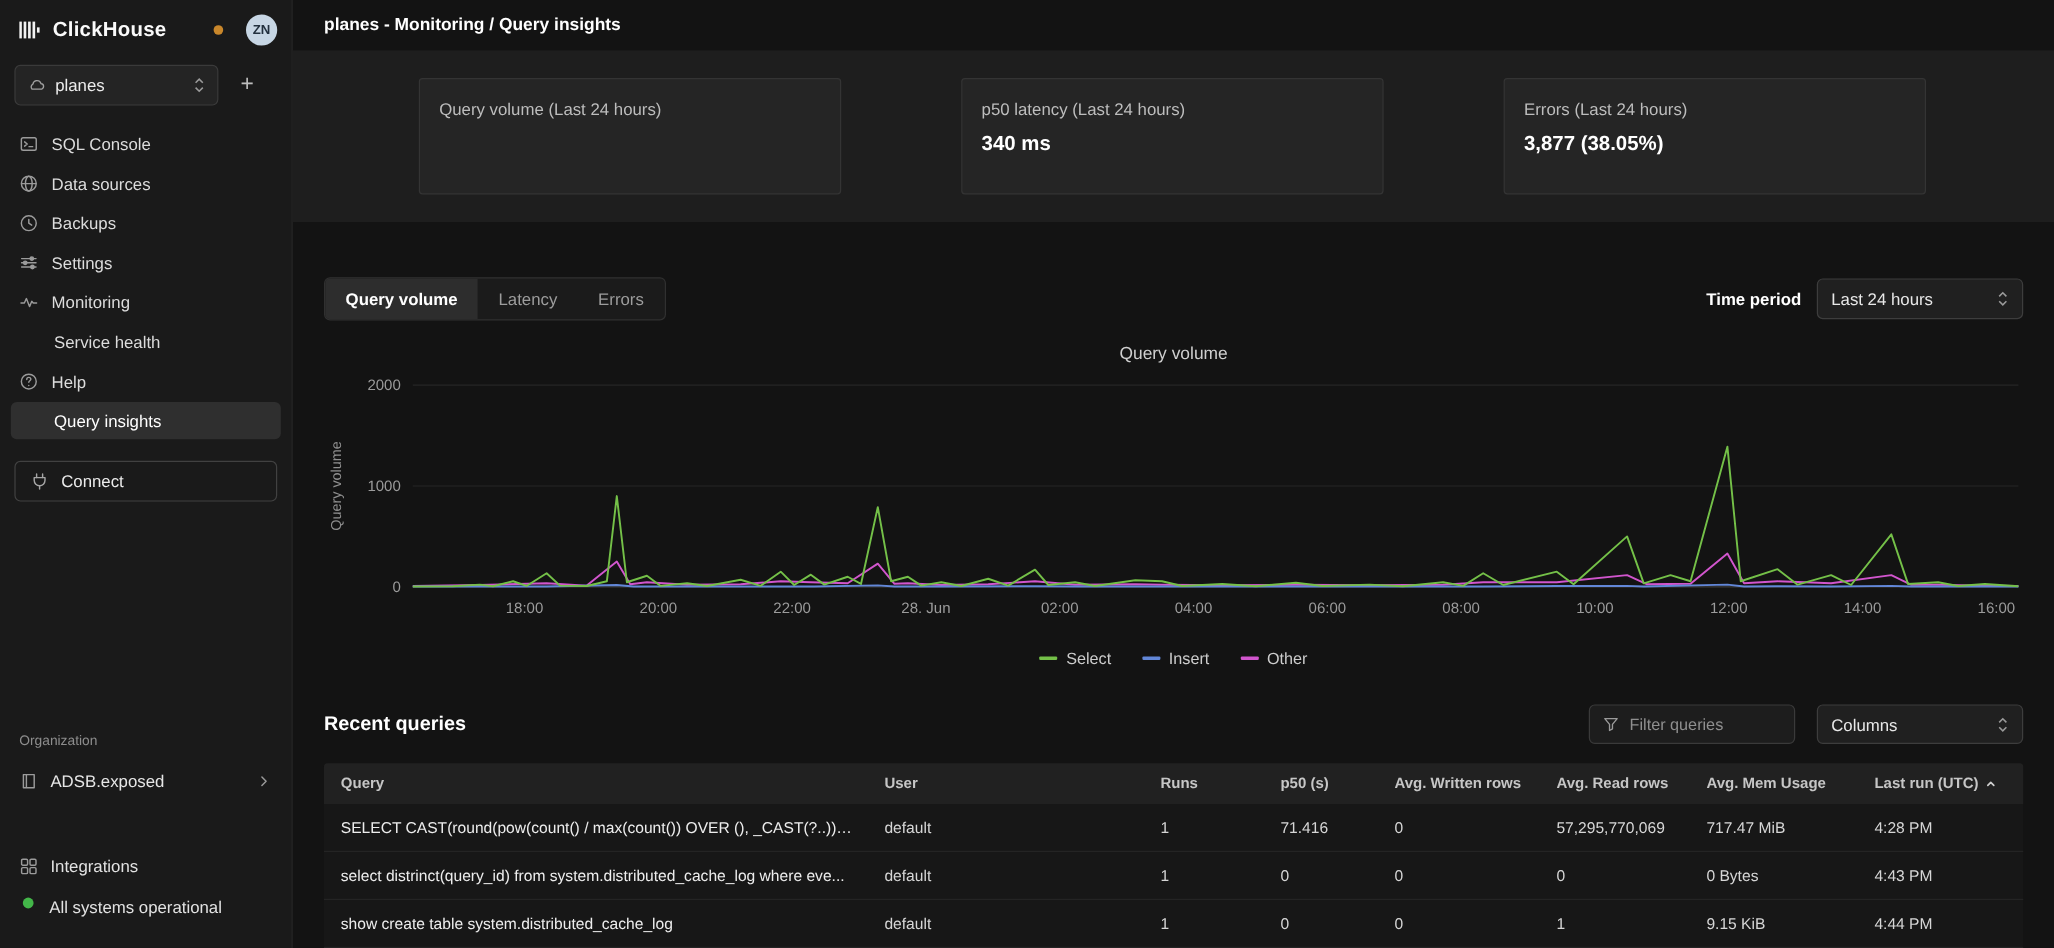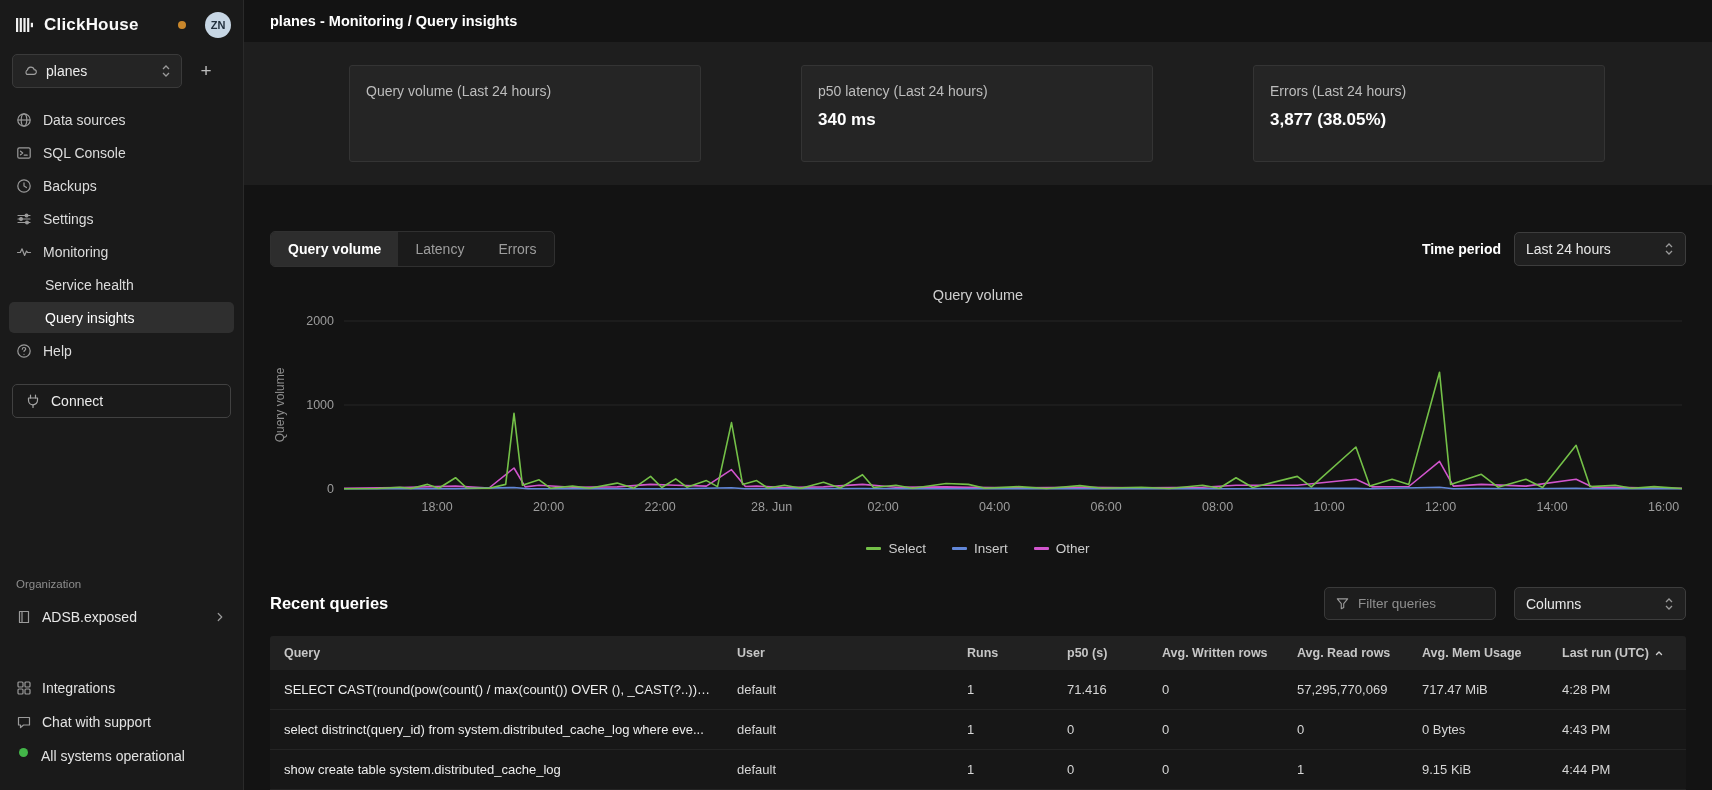--- a/index.html
+++ b/index.html
@@ -100,37 +100,37 @@
           <polyline points="2,5 5,2 8,5"></polyline>
             <polyline points="2,9 5,12 8,9"></polyline>
         </svg>
       </div>
       <div class="plus-btn">+</div>
     </div>
 
     <nav class="nav">
       <div class="nav-item">
         <span class="icon">
+          <svg class="ic" width="16" height="16" viewBox="0 0 16 16" fill="none" stroke="currentColor" stroke-width="1.2" stroke-linecap="round" stroke-linejoin="round">
+              <rect x="1.8" y="2.8" width="12.4" height="10.4" rx="1.5"></rect>
+              <path d="M4.5 6.2l2.2 1.8-2.2 1.8"></path>
+              <path d="M8.2 10.2h3"></path>
+            </svg>
+        </span>
+        <span>SQL Console</span>
+      </div>
+      <div class="nav-item">
+        <span class="icon">
           <svg class="ic" width="16" height="16" viewBox="0 0 16 16" fill="none" stroke="currentColor" stroke-width="1.2">
               <circle cx="8" cy="8" r="6.2"></circle>
               <ellipse cx="8" cy="8" rx="2.8" ry="6.2"></ellipse>
               <path d="M1.8 8h12.4"></path>
             </svg>
         </span>
         <span>Data sources</span>
-      </div>
-      <div class="nav-item">
-        <span class="icon">
-          <svg class="ic" width="16" height="16" viewBox="0 0 16 16" fill="none" stroke="currentColor" stroke-width="1.2" stroke-linecap="round" stroke-linejoin="round">
-              <rect x="1.8" y="2.8" width="12.4" height="10.4" rx="1.5"></rect>
-              <path d="M4.5 6.2l2.2 1.8-2.2 1.8"></path>
-              <path d="M8.2 10.2h3"></path>
-            </svg>
-        </span>
-        <span>SQL Console</span>
       </div>
       <div class="nav-item">
         <span class="icon">
           <svg class="ic" width="16" height="16" viewBox="0 0 16 16" fill="none" stroke="currentColor" stroke-width="1.2" stroke-linecap="round">
               <circle cx="8" cy="8" r="6.2"></circle>
               <path d="M8 4.8V8l2.4 1.6"></path>
             </svg>
         </span>
         <span>Backups</span>
       </div>
@@ -149,32 +149,32 @@
         <span class="icon">
           <svg class="ic" width="16" height="16" viewBox="0 0 16 16" fill="none" stroke="currentColor" stroke-width="1.2" stroke-linecap="round" stroke-linejoin="round">
               <path d="M1.5 8.5h2.8L6 4.8l2.6 6.7 1.9-4.4 1.2 1.4h2.8"></path>
             </svg>
         </span>
         <span>Monitoring</span>
       </div>
       <div class="nav-item sub">
         <span>Service health</span>
       </div>
-      <div class="nav-item sub active">
-        <span>Query insights</span>
-      </div>
       <div class="nav-item">
         <span class="icon">
           <svg class="ic" width="16" height="16" viewBox="0 0 16 16" fill="none" stroke="currentColor" stroke-width="1.2" stroke-linecap="round">
               <circle cx="8" cy="8" r="6.2"></circle>
               <path d="M6.3 6.2c0-1 .8-1.7 1.7-1.7s1.7.6 1.7 1.5c0 1.3-1.7 1.3-1.7 2.5"></path>
               <circle cx="8" cy="11.3" r=".6" fill="currentColor" stroke="none"></circle>
             </svg>
         </span>
         <span>Help</span>
+      </div>
+      <div class="nav-item sub active">
+        <span>Query insights</span>
       </div>
     </nav>
 
     <div class="connect-btn">
       <span class="icon">
         <svg class="ic" width="16" height="16" viewBox="0 0 16 16" fill="none" stroke="currentColor" stroke-width="1.2" stroke-linecap="round" stroke-linejoin="round">
             <path d="M5.5 2v3M10.5 2v3"></path>
             <path d="M3.5 5h9v2.3a4.5 4.5 0 0 1-9 0z"></path>
             <path d="M8 12v2.5"></path>
           </svg>
@@ -204,28 +204,20 @@
       <div class="footer-item">
         <span class="icon">
           <svg class="ic" width="16" height="16" viewBox="0 0 16 16" fill="none" stroke="currentColor" stroke-width="1.2">
               <rect x="2" y="2" width="5" height="5" rx="1"></rect>
               <rect x="9" y="2" width="5" height="5" rx="1"></rect>
               <rect x="2" y="9" width="5" height="5" rx="1"></rect>
               <rect x="9" y="9" width="5" height="5" rx="1"></rect>
             </svg>
         </span>
         <span>Integrations</span>
-      </div>
-      <div class="footer-item">
-        <span class="icon">
-          <svg class="ic" width="16" height="16" viewBox="0 0 16 16" fill="none" stroke="currentColor" stroke-width="1.2" stroke-linejoin="round">
-              <path d="M2.5 3.5h11v7.5h-6l-3 2.5v-2.5h-2z"></path>
-            </svg>
-        </span>
-        <span>Chat with support</span>
       </div>
       <div class="footer-item">
         <span class="status-dot"></span>
         <span>All systems operational</span>
       </div>
     </div>
   </aside>
 
   <div class="main">
     <div class="topbar">

